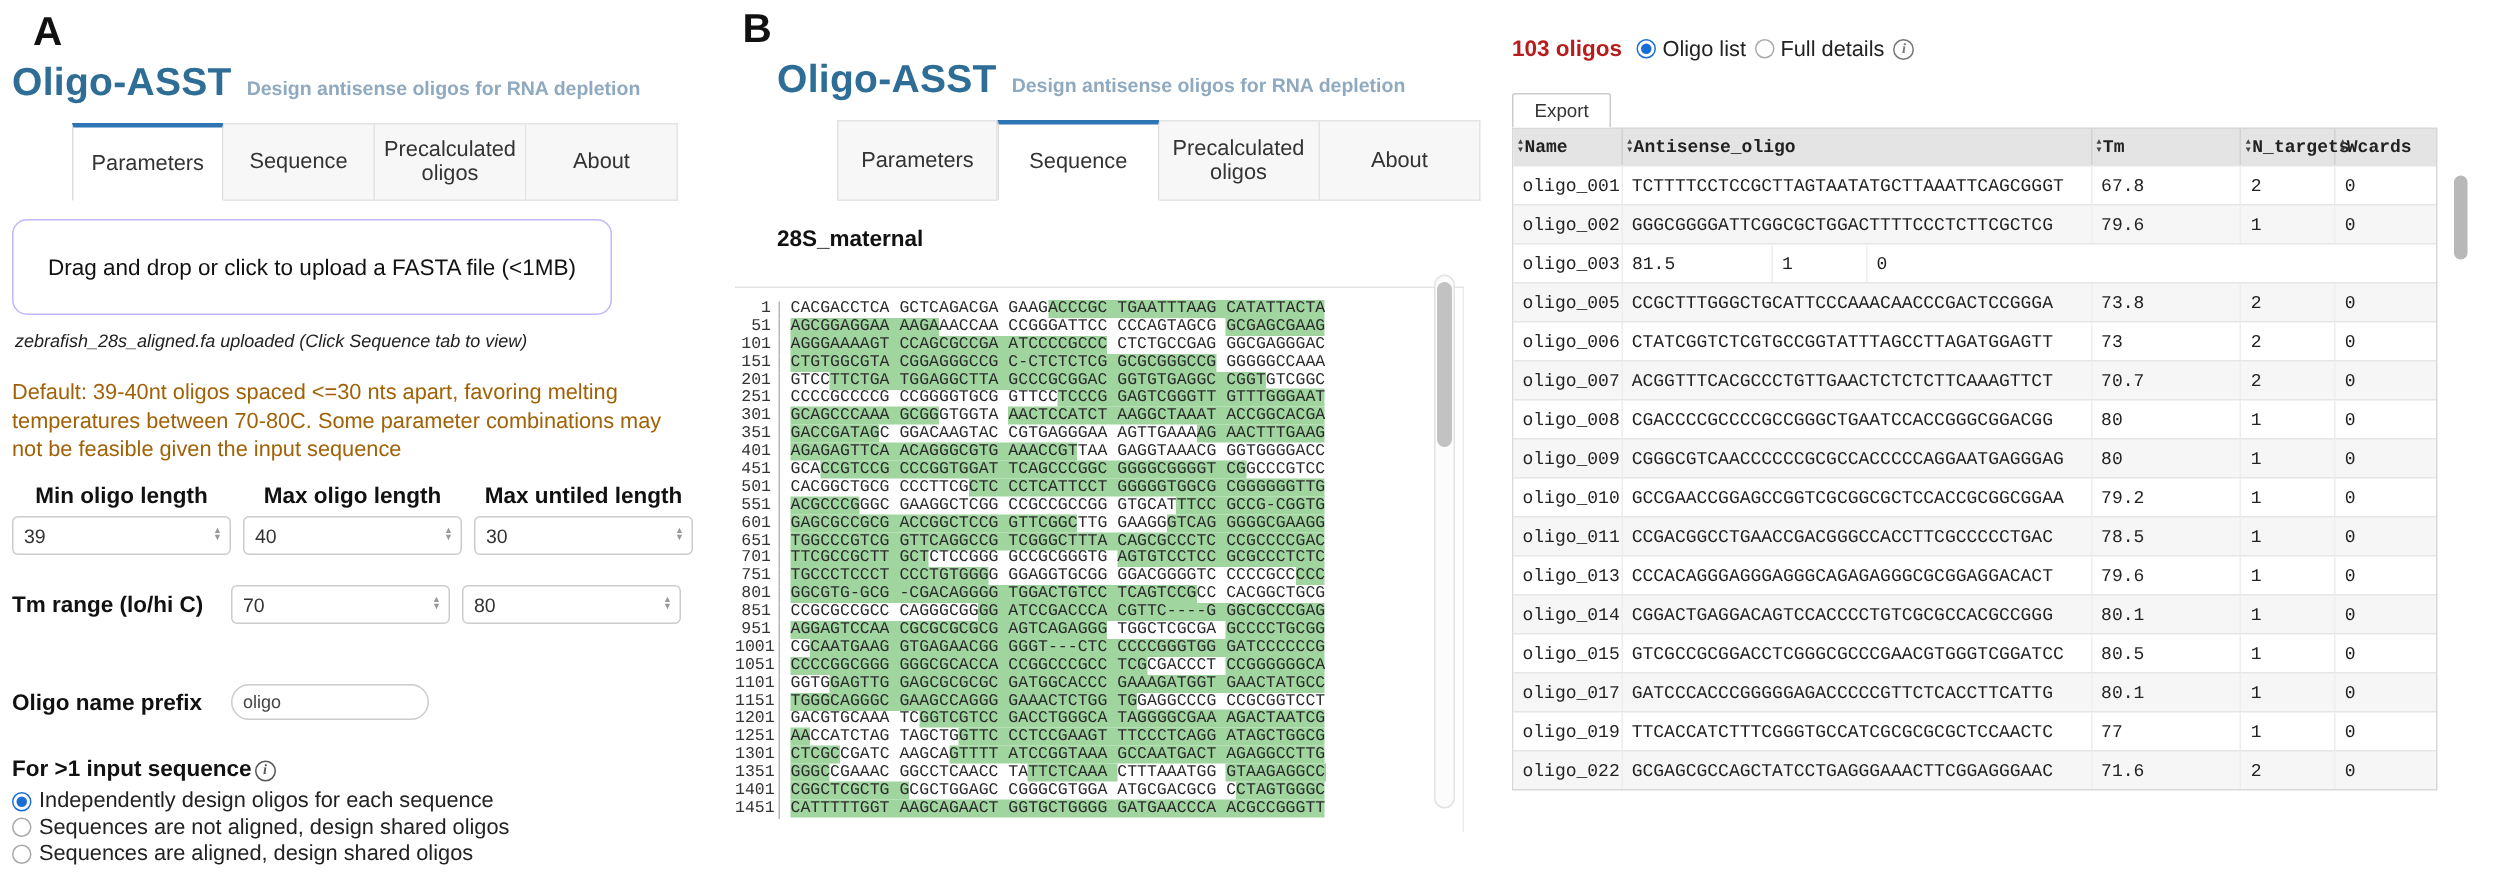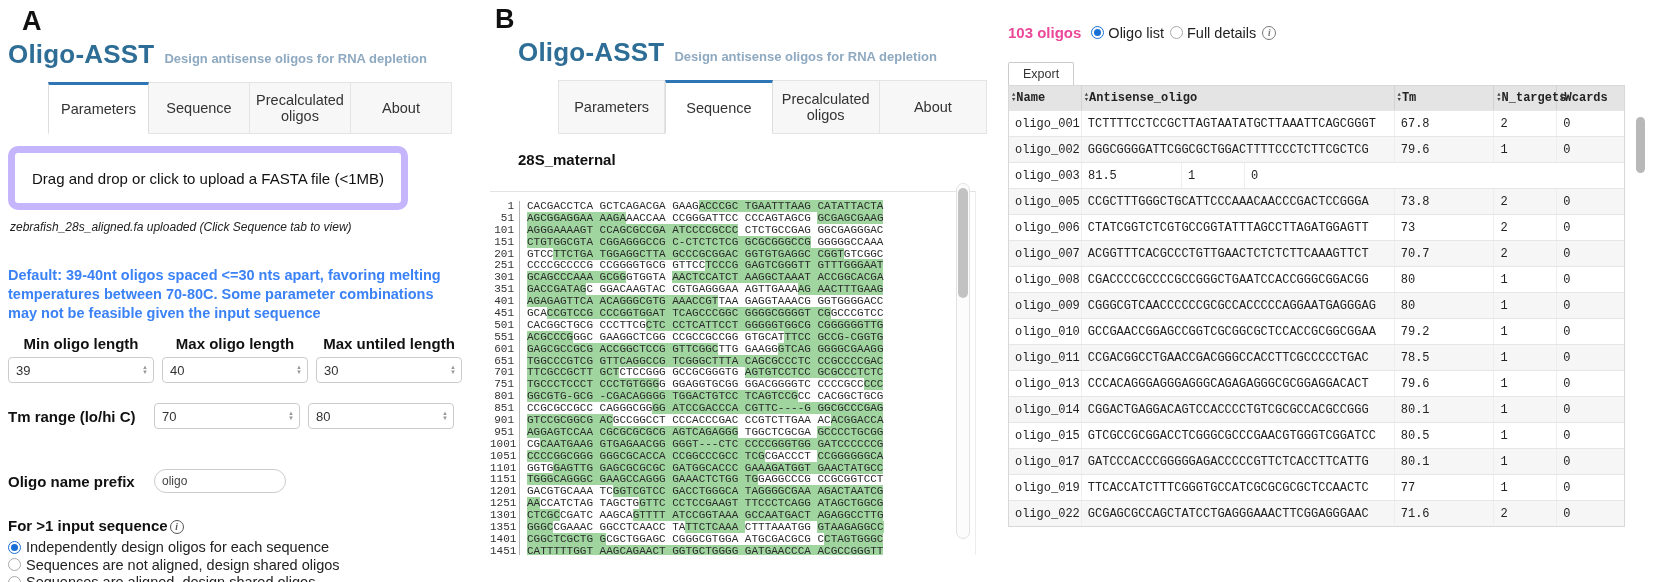--- a/index.html
+++ b/index.html
@@ -16,24 +16,24 @@
   .tab { background:#f7f7f7; border:1px solid #e4e4e4; color:#333; font-size:14.5px; text-align:center;
          display:flex; align-items:center; justify-content:center; padding:2px 6px; cursor:pointer; }
   .tab + .tab { border-left:none; }
   .tab.active { background:#fff; border:1px solid #ddd; border-top:3px solid #2e75b5; border-bottom:1px solid #fff; font-size:14.5px; }
 
   
   .panel-a { position:absolute; left:8px; top:6px; width:470px; }
   .panel-a .sec-label { margin-left:14px; }
   .panel-a .app-header { margin-top:2px; }
   .panel-a .tab { width:101px; height:52px; }
-  .upload-box { margin-top:12px; width:400px; height:64px; border:7px solid #c4b5fd; border-radius:10px;
+  .upload-box { margin-top:12px; width:400px; height:64px; border:1px solid #c4b5fd; border-radius:10px;
                 display:flex; align-items:center; justify-content:center; font-size:15px; color:#111; cursor:pointer; }
   .upload-status { font-style:italic; font-size:12px; color:#222; margin:10px 0 0 2px; }
-  .param-desc { font-size:14.5px; line-height:1.32; width:448px; margin-top:32px; color:#3b82f6;font-weight:bold; }
+  .param-desc { font-size:14.5px; line-height:1.32; width:448px; margin-top:19px; color:#a16207; }
   .len-grid { display:flex; gap:8px; margin-top:12px; }
   .len-col { width:146px; }
   .f-label { font-weight:bold; font-size:15px; color:#111; text-align:center; white-space:nowrap; }
   .num-input { margin-top:5px; height:26px; border:1px solid #ccc; border-radius:4px; background:#fff;
                display:flex; align-items:center; justify-content:space-between; padding:0 5px 0 7px; font-size:13px; color:#333; }
   .spin { display:flex; flex-direction:column; align-items:center; color:#999; }
   .spin i { font-style:normal; font-size:6px; line-height:5px; }
   .tm-row { display:flex; align-items:center; margin-top:20px; }
   .tm-row .f-label { width:146px; text-align:left; }
   .tm-row .num-input { width:146px; margin:0 8px 0 0; }
@@ -66,21 +66,21 @@
   .seq-num { width:30px; text-align:right; padding-right:5px; border-right:1px solid #b5b5b5; color:#333; flex:0 0 auto; }
   .seq-text { margin-left:7px; }
   .seq-text .hl { background:#a0d5a0; }
   .seq-scrollbar { position:absolute; left:956px; top:183px; width:14px; height:356px;
                    border:1px solid #e2e2e2; border-radius:7px; background:#fcfcfc; }
   .seq-thumb { position:absolute; left:958px; top:188px; width:10px; height:110px; border-radius:5px; background:#c2c2c2; }
 
   
   .results { position:absolute; left:1008px; top:24px; width:640px; }
   .res-head { display:flex; align-items:center; gap:6px; }
-  .res-count { font-size:15px; font-weight:bold; color:#ec4899; margin-right:4px; }
+  .res-count { font-size:15px; font-weight:bold; color:#b91c1c; margin-right:4px; }
   .res-head .opt { display:flex; align-items:center; gap:4px; font-size:14.5px; color:#222; cursor:pointer; }
   .export-btn { display:inline-block; margin-top:21px; background:#fff; border:1px solid #ccc; border-bottom:none;
                 border-radius:2px 2px 0 0; font-size:12.5px; color:#333; padding:4px 14px; cursor:pointer; }
   .dtable { width:617px; border:1px solid #d8d8d8; font-family:"Liberation Mono", monospace; font-size:12px; color:#222; }
   .thead { display:flex; background:#e4e4e4; height:24px; align-items:center; font-weight:bold; }
   .hcell { display:flex; align-items:center; white-space:nowrap; overflow:visible; padding-left:3px; height:100%;
            border-right:1px solid #d2d2d2; cursor:pointer; }
   .hcell:last-child { border-right:none; }
   .sort { display:inline-flex; flex-direction:column; margin-right:1px; color:#444; }
   .sort i { font-style:normal; font-size:5.5px; line-height:4.6px; }
@@ -222,21 +222,20 @@
           <div class="seq-line"><span class="seq-num">401</span><span class="seq-text"><span class="hl">AGAGAGTTCA ACAGGGCGTG AAACCGT</span><span>TAA GAGGTAAACG GGTGGGGACC</span></span></div>
           <div class="seq-line"><span class="seq-num">451</span><span class="seq-text"><span>GCA</span><span class="hl">CCGTCCG CCCGGTGGAT TCAGCCCGGC GGGGCGGGGT CG</span><span>GCCCGTCC</span></span></div>
           <div class="seq-line"><span class="seq-num">501</span><span class="seq-text"><span>CACGGCTGCG CCCTTCG</span><span class="hl">CTC CCTCATTCCT GGGGGTGGCG CGGGGGGTTG</span></span></div>
           <div class="seq-line"><span class="seq-num">551</span><span class="seq-text"><span class="hl">ACGCCCG</span><span>GGC GAAGGCTCGG CCGCCGCCGG GTGCAT</span><span class="hl">TTCC GCCG-CGGTG</span></span></div>
           <div class="seq-line"><span class="seq-num">601</span><span class="seq-text"><span class="hl">GAGCGCCGCG ACCGGCTCCG GTTCGGC</span><span>TTG GAAGG</span><span class="hl">GTCAG GGGGCGAAGG</span></span></div>
           <div class="seq-line"><span class="seq-num">651</span><span class="seq-text"><span class="hl">TGGCCCGTCG GTTCAGGCCG TCGGGCTTTA CAGCGCCCTC CCGCCCCGAC</span></span></div>
           <div class="seq-line"><span class="seq-num">701</span><span class="seq-text"><span class="hl">TTCGCCGCTT GCT</span><span>CTCCGGG GCCGCGGGTG </span><span class="hl">AGTGTCCTCC GCGCCCTCTC</span></span></div>
           <div class="seq-line"><span class="seq-num">751</span><span class="seq-text"><span class="hl">TGCCCTCCCT CCCTGTGGG</span><span>G GGAGGTGCGG GGACGGGGTC CCCCGCC</span><span class="hl">CCC</span></span></div>
           <div class="seq-line"><span class="seq-num">801</span><span class="seq-text"><span class="hl">GGCGTG-GCG -CGACAGGGG TGGACTGTCC TCAGTCCG</span><span>CC CACGGCTGCG</span></span></div>
           <div class="seq-line"><span class="seq-num">851</span><span class="seq-text"><span>CCGCGCCGCC CAGGGCGG</span><span class="hl">GG ATCCGACCCA CGTTC----G GGCGCCCGAG</span></span></div>
-          <div class="seq-line"><span class="seq-num">901</span><span class="seq-text"><span class="hl">GTCCGCGGCG AC</span><span>GCCGGCCT CCCACCCGAC CCGTCTTGAA AC</span><span class="hl">ACGGACCA</span></span></div>
           <div class="seq-line"><span class="seq-num">951</span><span class="seq-text"><span class="hl">AGGAGTCCAA CGCGCGCGCG AGTCAGAGGG</span><span> TGGCTCGCGA </span><span class="hl">GCCCCTGCGG</span></span></div>
           <div class="seq-line"><span class="seq-num">1001</span><span class="seq-text"><span>CG</span><span class="hl">CAATGAAG GTGAGAACGG GGGT---CTC CCCCGGGTGG GATCCCCCCG</span></span></div>
           <div class="seq-line"><span class="seq-num">1051</span><span class="seq-text"><span class="hl">CCCCGGCGGG GGGCGCACCA CCGGCCCGCC TCG</span><span>CGACCCT </span><span class="hl">CCGGGGGGCA</span></span></div>
           <div class="seq-line"><span class="seq-num">1101</span><span class="seq-text"><span>GGTG</span><span class="hl">GAGTTG GAGCGCGCGC GATGGCACCC GAAAGATGGT GAACTATGCC</span></span></div>
           <div class="seq-line"><span class="seq-num">1151</span><span class="seq-text"><span class="hl">TGGGCAGGGC GAAGCCAGGG GAAACTCTGG TG</span><span>GAGGCCCG CCGCGGTCCT</span></span></div>
           <div class="seq-line"><span class="seq-num">1201</span><span class="seq-text"><span>GACGTGCAAA TC</span><span class="hl">GGTCGTCC GACCTGGGCA TAGGGGCGAA AGACTAATCG</span></span></div>
           <div class="seq-line"><span class="seq-num">1251</span><span class="seq-text"><span class="hl">AA</span><span>CCATCTAG TAGCTG</span><span class="hl">GTTC CCTCCGAAGT TTCCCTCAGG ATAGCTGGCG</span></span></div>
           <div class="seq-line"><span class="seq-num">1301</span><span class="seq-text"><span class="hl">CTCGC</span><span>CGATC AAGCA</span><span class="hl">GTTTT ATCCGGTAAA GCCAATGACT AGAGGCCTTG</span></span></div>
           <div class="seq-line"><span class="seq-num">1351</span><span class="seq-text"><span class="hl">GGGC</span><span>CGAAAC GGCCTCAACC TA</span><span class="hl">TTCTCAAA </span><span>CTTTAAATGG </span><span class="hl">GTAAGAGGCC</span></span></div>
           <div class="seq-line"><span class="seq-num">1401</span><span class="seq-text"><span class="hl">CGGCTCGCTG G</span><span>CGCTGGAGC CGGGCGTGGA ATGCGACGCG C</span><span class="hl">CTAGTGGGC</span></span></div>

